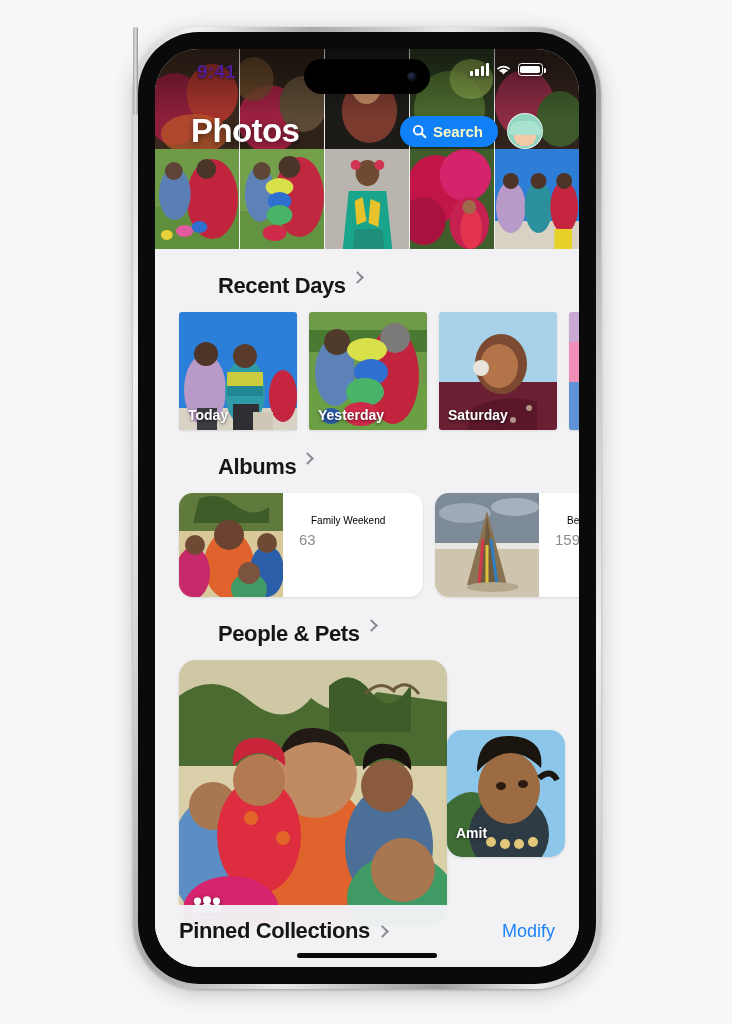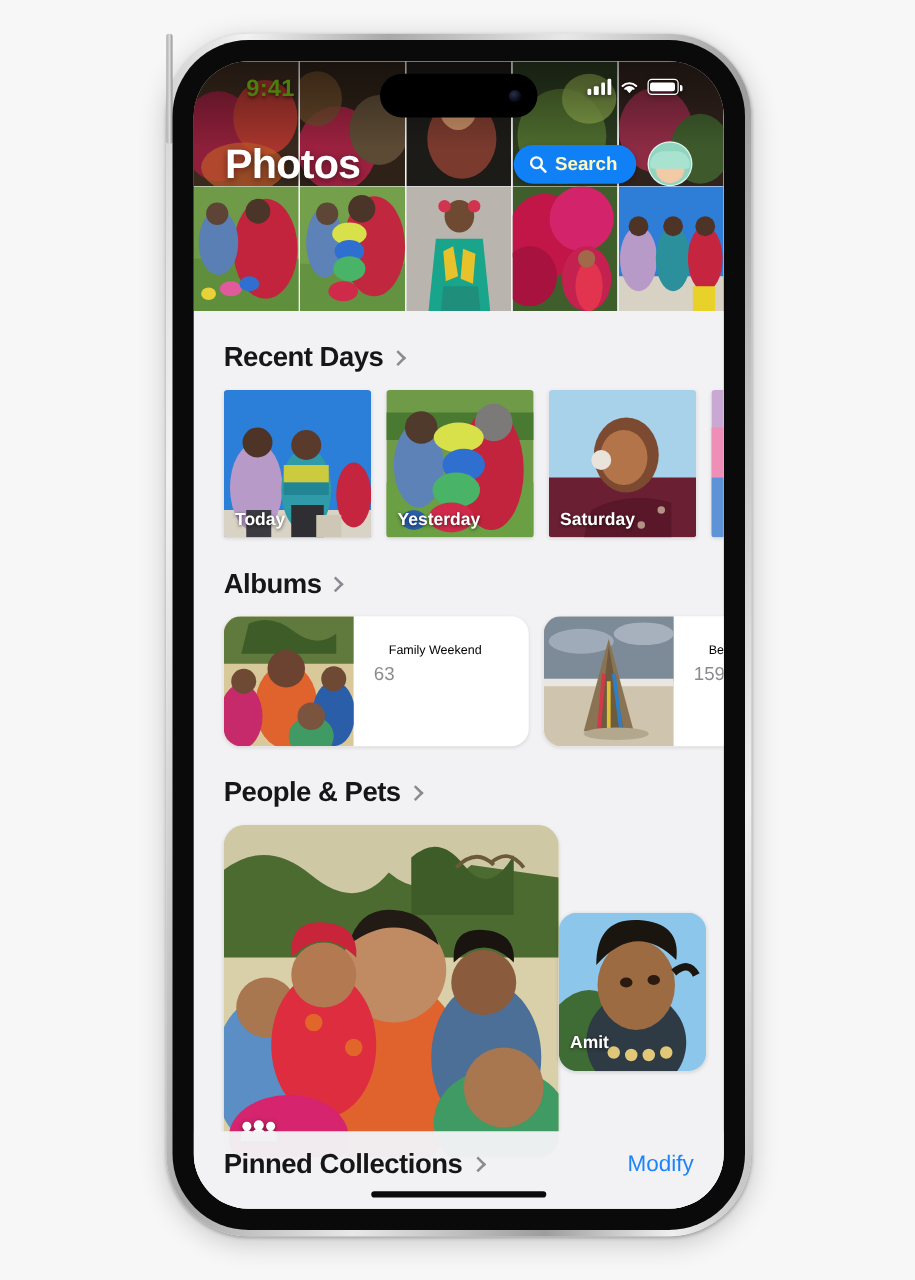--- a/index.html
+++ b/index.html
@@ -36,21 +36,21 @@
   }
   .btn-action { left: 129px; top: 235px; height: 34px; }
   .btn-volup  { left: 129px; top: 298px; height: 60px; }
   .btn-voldn  { left: 129px; top: 370px; height: 60px; }
   .btn-power  { right: 129px; top: 320px; width: 5px; height: 88px;
                 background: linear-gradient(90deg,#ababab,#dcdcdc 55%,#8d8d8d); border-radius:2px; }
 
   
   .statusbar {
     position: absolute; left: 0; top: 0; width: 424px; height: 54px;
-    z-index: 30; color: #4d7c0f;
+    z-index: 30; color: #4c1d95;
   }
   .sb-time {
     position: absolute; left: 42px; top: 12px;
     font-size: 19px; font-weight: bold; letter-spacing: .2px;
     text-shadow: 0 1px 3px rgba(0,0,0,.55);
   }
   .dynamic-island {
     position: absolute; left: 50%; transform: translateX(-50%); top: 10px;
     width: 126px; height: 35px; border-radius: 18px; background: #000;
   }
@@ -73,40 +73,40 @@
 
   
   .grid-hero { position:absolute; left:0; top:0; width:424px; height:200px; overflow:hidden; }
   .grid-rows { display:flex; flex-direction:column; width:424px; }
   .grid-row { display:flex; width:424px; height:100px; gap:1px; }
   .gcell { flex:1 1 0; height:100px; position:relative; overflow:hidden; }
   .hero-fade { position:absolute; left:0; right:0; top:0; height:70px;
                background:linear-gradient(180deg,rgba(0,0,0,.45),rgba(0,0,0,0)); z-index:5; }
 
   .titlebar { position:absolute; left:0; top:56px; width:424px; height:52px; z-index:20;
-              display:flex; align-items:center; padding:0 25px; }
+              display:flex; align-items:center; padding:0 36px; }
   .app-title { font-size:33px; font-weight:bold; color:#fff; letter-spacing:-.6px;
                text-shadow:0 2px 6px rgba(0,0,0,.5); }
   .spacer { flex:1 1 auto; }
   .search-pill { display:flex; align-items:center; gap:6px;
                  background:#1080f7; border-radius:18px; padding:7px 15px 7px 12px;
                  box-shadow:0 1px 4px rgba(0,0,0,.25); }
   .search-pill span { color:#fef9c3; font-size:15px; font-weight:bold; }
   .avatar { width:36px; height:36px; border-radius:50%; margin-left:9px; overflow:hidden;
             border:1.5px solid rgba(255,255,255,.75); position:relative;
             background:radial-gradient(circle at 50% 62%, #f0c9a8 0 42%, #8fd5c0 42% 100%); }
   .avatar::before { content:""; position:absolute; left:50%; top:56%; transform:translate(-50%,-50%);
                     width:21px; height:23px; border-radius:50%; background:#f2cba6; }
   .avatar::after { content:""; position:absolute; left:50%; top:20%; transform:translateX(-50%);
                    width:32px; height:14px; border-radius:14px 14px 4px 4px; background:#a9e3cf; }
 
   
   .content { position:absolute; left:0; top:200px; width:424px; height:718px;
              background:#f2f2f5; overflow:hidden; }
-  .sec-head { display:flex; align-items:center; gap:7px; padding:24px 0 13px 24px; }
+  .sec-head { display:flex; gap:7px; padding:24px 0 13px 24px;margin-left:39px; }
   .sec-head h2 { font-size:22px; font-weight:bold; color:#161616; letter-spacing:-.4px; }
   .chev { width:9px; height:9px; border-right:2.6px solid #9a9aa0; border-top:2.6px solid #9a9aa0;
           transform:rotate(45deg); display:inline-block; }
   .chev-dark { border-color:#8a8a90; }
 
   .hrow { display:flex; gap:12px; padding-left:24px; }
 
   .day-tile { width:118px; height:118px; border-radius:3px; overflow:hidden; position:relative;
               flex:0 0 auto; box-shadow:0 1px 3px rgba(0,0,0,.10); }
   .day-tile .lbl { position:absolute; left:9px; bottom:7px; color:#fff; font-size:14px;

